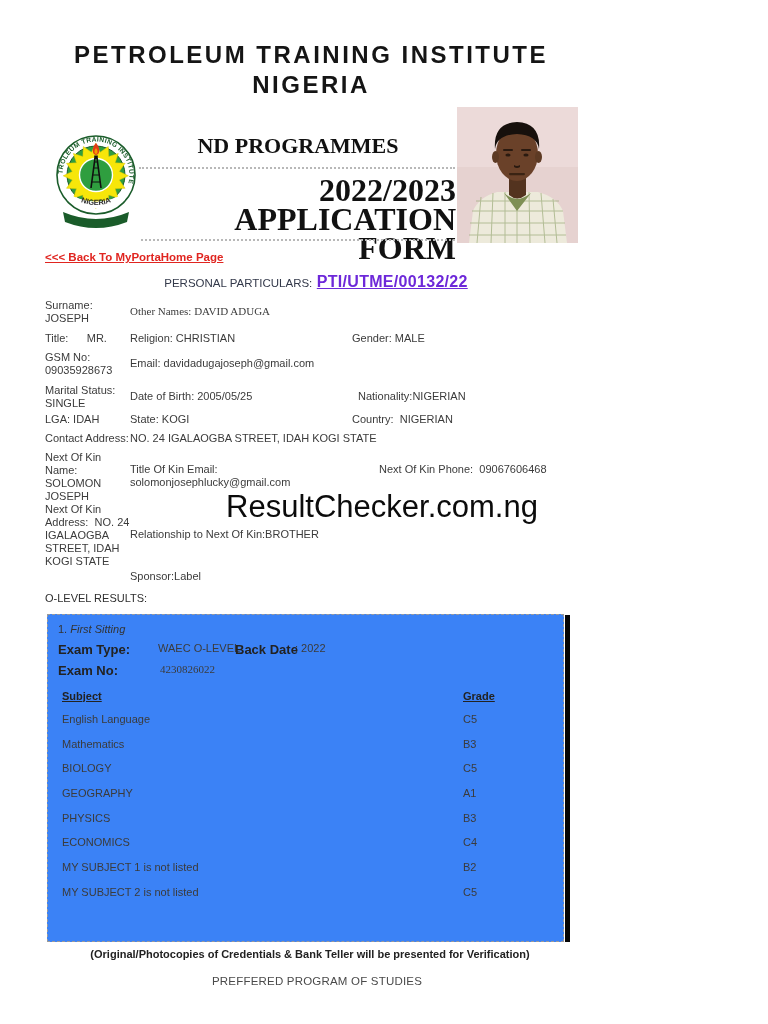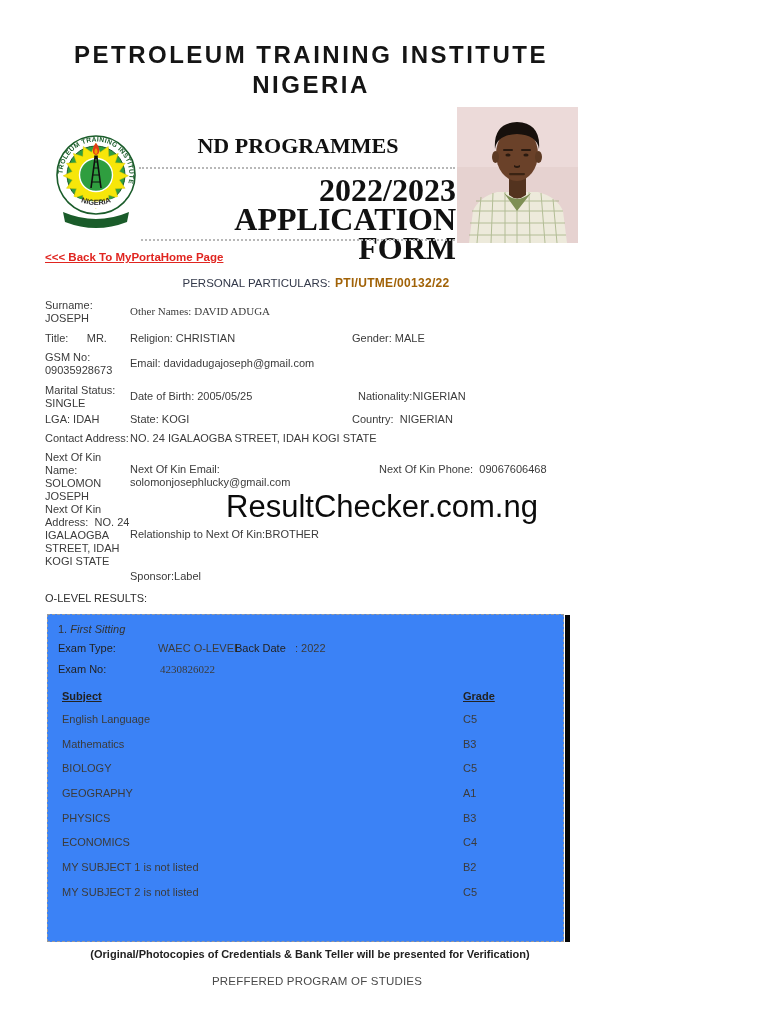--- a/index.html
+++ b/index.html
@@ -21,37 +21,37 @@
     font-family:"Liberation Serif", serif; font-weight:bold; font-size:32px; color:#111;
     line-height:29px; white-space:pre-line;
   }
   .dotline { position:absolute; border-top:2px dotted #b8b8b8; height:0; }
   .backlink {
     position:absolute; left:45px; top:251px; font-size:11.5px; font-weight:bold;
     color:#e02520; text-decoration:underline; cursor:pointer;
   }
   .pp-line { position:absolute; left:0; top:273px; width:632px; text-align:center; }
   .pp-label { font-size:11.5px; color:#33394a; }
-  .pp-no { font-size:12px; font-weight:bold; color:#a16207; letter-spacing:0.3px; }
+  .pp-no { font-size:16px; font-weight:bold; color:#6d28d9; letter-spacing:0.3px;text-decoration:underline; }
   
   .cell { position:absolute; font-size:11px; line-height:13px; color:#3b3b3b; white-space:pre-wrap; }
   .watermark {
     position:absolute; left:120px; top:489px; width:524px; text-align:center;
     font-size:31px; color:#0b0b0b; white-space:nowrap; z-index:5;
   }
   .olevel-label { position:absolute; left:45px; top:592px; font-size:11px; color:#2e2e2e; }
   
   .res-box {
     position:absolute; left:47px; top:614px; width:517px; height:328px;
     border:1px dashed #9a9a9a; box-sizing:border-box; background:#3b82f6;
   }
   .res-bar { position:absolute; left:565px; top:615px; width:5px; height:327px; background:#050505; }
   .sitting { position:absolute; left:10px; top:8px; font-size:11px; color:#333; }
   .sitting .it { font-style:italic; }
-  .exam-label { position:absolute; font-size:11px; font-weight:normal; color:#222; }
+  .exam-label { position:absolute; font-size:13px; font-weight:bold; color:#222; }
   .exam-value { position:absolute; font-size:11px; color:#3b3b3b; }
   .col-head { position:absolute; font-size:11px; font-weight:bold; color:#222; text-decoration:underline; }
   .res-rows { position:absolute; left:14px; top:98px; width:480px; }
   .res-row { position:relative; height:24.7px; font-size:11px; color:#3b3b3b; }
   .res-row .grade { position:absolute; left:401px; top:0; }
   .foot-note {
     position:absolute; left:0; top:948px; width:620px; text-align:center;
     font-size:11px; font-weight:bold; color:#222;
   }
   .next-section {
@@ -176,21 +176,21 @@
   <div class="cell" style="left:130px; top:413px;">State: KOGI</div>
   <div class="cell" style="left:352px; top:413px;">Country:  NIGERIAN</div>
 
   <div class="cell" style="left:45px; top:432px;">Contact Address:</div>
   <div class="cell" style="left:130px; top:432px;">NO. 24 IGALAOGBA STREET, IDAH KOGI STATE</div>
 
   <div class="cell" style="left:45px; top:451px;">Next Of Kin
 Name:
 SOLOMON
 JOSEPH</div>
-  <div class="cell" style="left:130px; top:463px;">Next Of Kin Email:
+  <div class="cell" style="left:130px; top:463px;">Title Of Kin Email:
 solomonjosephlucky@gmail.com</div>
   <div class="cell" style="left:332px; top:463px;padding-left:47px;">Next Of Kin Phone:  09067606468</div>
 
   <div class="cell" style="left:45px; top:503px;">Next Of Kin
 Address:  NO. 24
 IGALAOGBA
 STREET, IDAH
 KOGI STATE</div>
   <div class="cell" style="left:130px; top:528px;">Relationship to Next Of Kin:BROTHER</div>
   <div class="cell" style="left:130px; top:570px;">Sponsor:Label</div>

